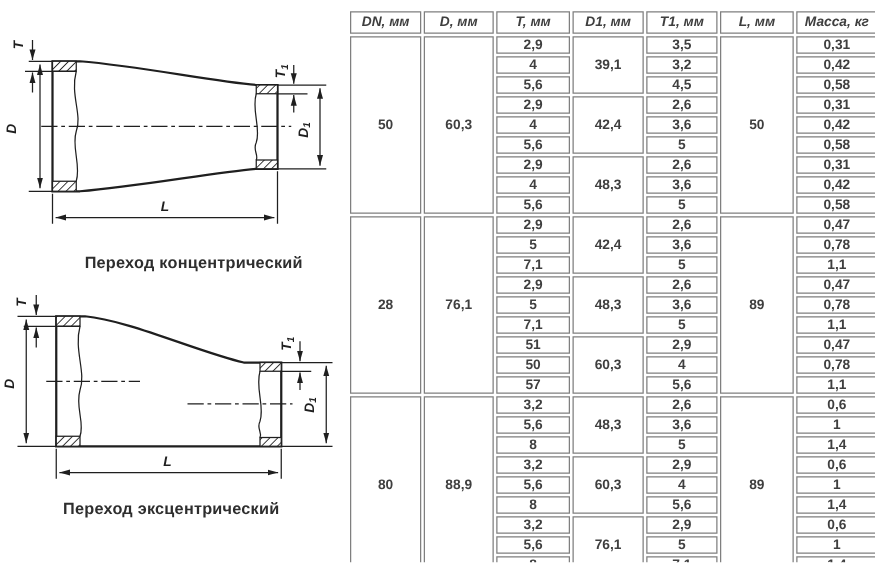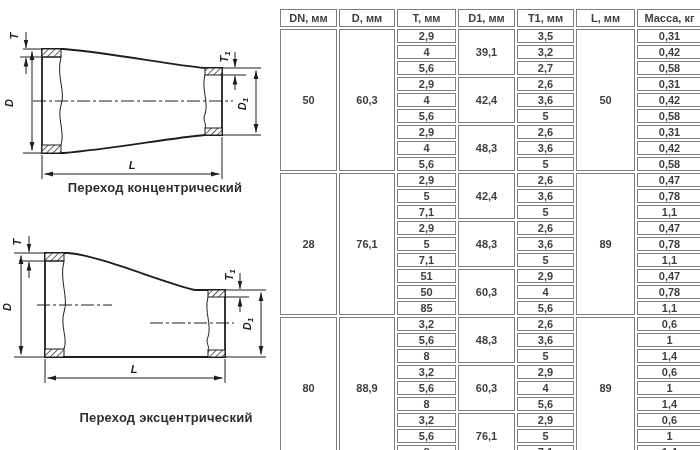--- a/index.html
+++ b/index.html
@@ -2,31 +2,31 @@
 <html><head>
 <meta charset="utf-8">
 <style>
   html,body{margin:0;padding:0;background:#fff;}
   .page{position:relative;width:700px;height:450px;background:#fff;overflow:hidden;
         font-family:"Liberation Sans",sans-serif;}
   
   .drawing{position:absolute;left:0;}
   .caption{position:absolute;font:bold 13px "Liberation Sans",sans-serif;color:#2e2e2e;
            text-align:center;letter-spacing:.2px;}
-  #cap1{left:35px;top:180px;width:240px;}
-  #cap2{left:44px;top:399px;width:244px;margin-top:11px;}
+  #cap1{left:35px;top:202px;width:240px;}
+  #cap2{left:15px;top:399px;width:244px;}
   .dim-label{font:italic bold 11px "Liberation Sans",sans-serif;fill:#1f1f1f;}
   .dim-sub{font-size:8px;}
   
   .spec-table{position:absolute;left:278px;top:7px;width:418px;height:436px;
               border-collapse:separate;border-spacing:2px;table-layout:fixed;}
   .spec-table th,.spec-table td{border:1px solid #7f7f7f;text-align:center;vertical-align:middle;
               font:bold 11px "Liberation Sans",sans-serif;color:#3f3f3f;padding:0;
               overflow:hidden;white-space:nowrap;}
-  .spec-table th{height:16px;}
+  .spec-table th{height:16px;font-style:italic;}
   .spec-table td{height:11px;}
 </style>
 </head>
 <body>
 
 <div class="page">
 
   <svg class="drawing" style="top:8px" width="275" height="212" viewBox="0 0 275 212">
     <defs>
       <marker id="ar1" markerWidth="9" markerHeight="6" refX="8.5" refY="3" orient="auto-start-reverse">
@@ -169,21 +169,21 @@
           <td rowspan="9">50</td>
           <td>0,31</td>
         </tr>
         <tr>
           <td>4</td>
           <td>3,2</td>
           <td>0,42</td>
         </tr>
         <tr>
           <td>5,6</td>
-          <td>2,7</td>
+          <td>4,5</td>
           <td>0,58</td>
         </tr>
         <tr>
           <td>2,9</td>
           <td rowspan="3">42,4</td>
           <td>2,6</td>
           <td>0,31</td>
         </tr>
         <tr>
           <td>4</td>
@@ -251,21 +251,21 @@
           <td rowspan="3">60,3</td>
           <td>2,9</td>
           <td>0,47</td>
         </tr>
         <tr>
           <td>50</td>
           <td>4</td>
           <td>0,78</td>
         </tr>
         <tr>
-          <td>85</td>
+          <td>57</td>
           <td>5,6</td>
           <td>1,1</td>
         </tr>
         <tr>
           <td rowspan="9">80</td>
           <td rowspan="9">88,9</td>
           <td>3,2</td>
           <td rowspan="3">48,3</td>
           <td>2,6</td>
           <td rowspan="9">89</td>

